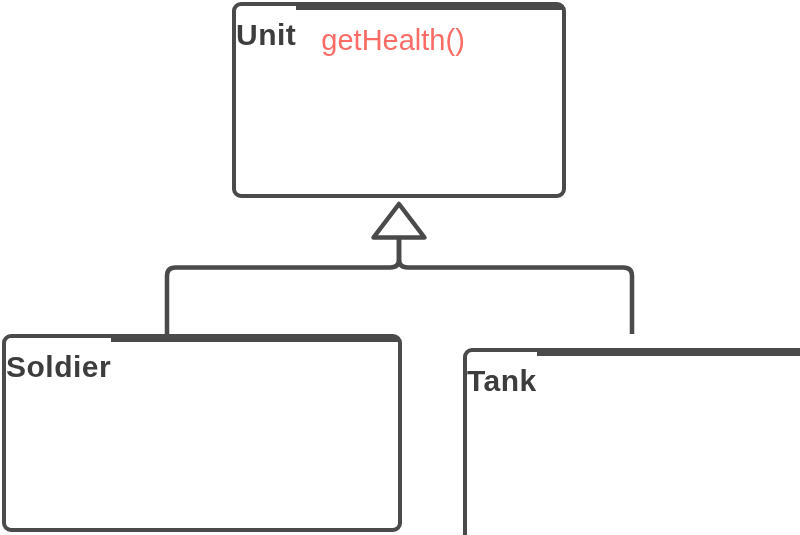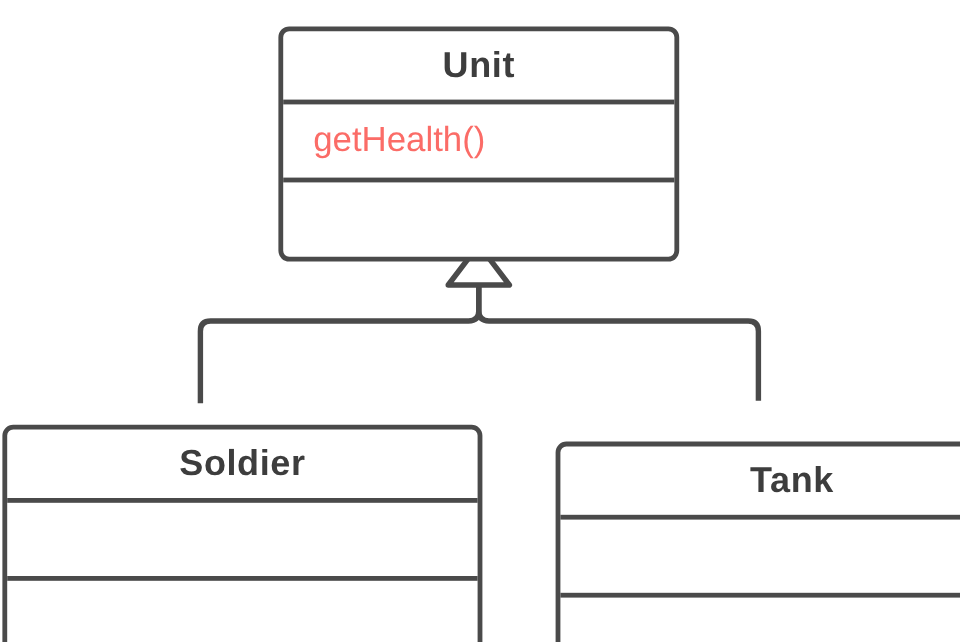--- a/index.html
+++ b/index.html
@@ -22,22 +22,21 @@
     width: 800px;
     height: 535px;
   }
   .class-box {
     position: absolute;
     box-sizing: border-box;
     background: #ffffff;
     border: 4px solid #4a4a4a;
     border-radius: 9px;
     display: flex;
-    flex-direction: column;
-    margin-top: 20px;
+    flex-direction: row;
   }
   .class-box .row {
     box-sizing: border-box;
   }
   .class-box .title-row {
     height: 57px;
     display: flex;
     align-items: center;
     justify-content: center;
     font-size: 30px;

